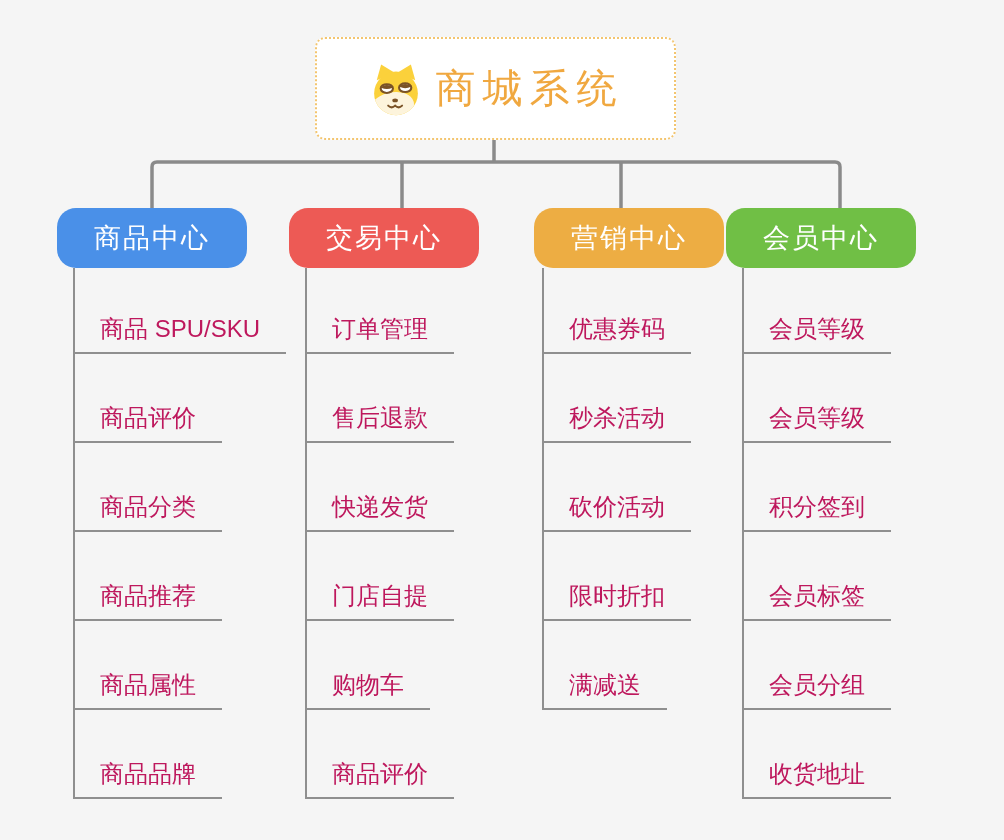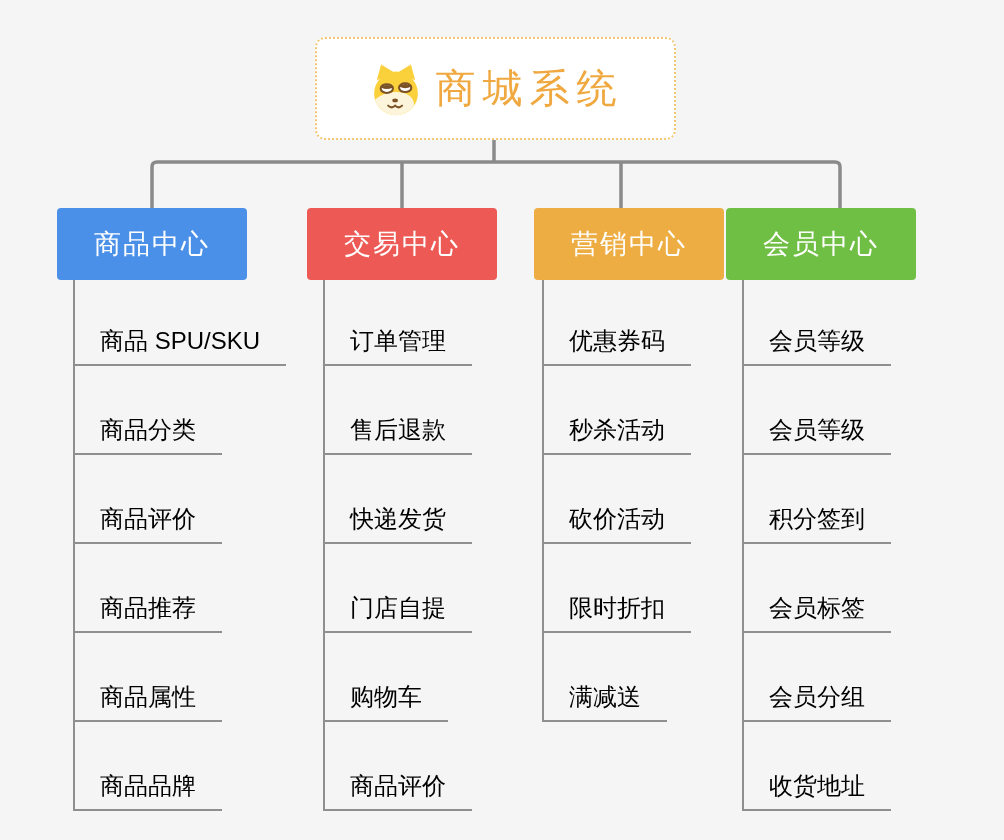--- a/index.html
+++ b/index.html
@@ -47,50 +47,50 @@
   }
   .doge { width: 56px; height: 56px; flex: 0 0 auto; }
   
   .branch {
     position: absolute;
     top: 208px;
     width: 190px;
   }
   .branch-header {
     width: 190px;
-    height: 72px;
-    border-radius: 4px;
+    height: 60px;
+    border-radius: 19px;
     display: flex;
     align-items: center;
     justify-content: center;
     color: #FFFFFF;
     font-size: 27px;
     letter-spacing: 2px;
     white-space: nowrap;
   }
   .leaf-list {
     margin: 0 0 0 16px;
     padding: 0;
     list-style: none;
     border-left: 2px solid #8F8F8F;
     width: max-content;
   }
   .leaf-list li {
     display: block;
     width: max-content;
     line-height: 30px;
     font-size: 24px;
-    color: #000000;
+    color: #be185d;
     padding: 49px 26px 8px 25px;
     border-bottom: 2px solid #8F8F8F;
     white-space: nowrap;
   }
   .leaf-list li:first-child { padding-top: 46px; }
   .branch-1 { left: 57px; }
-  .branch-2 { left: 307px; text-align: center; }
+  .branch-2 { left: 289px; text-align: center; }
   .branch-3 { left: 526px; }
   .branch-4 { left: 726px; }
 </style>
 </head>
 <body>
 
 <div class="canvas">
 
   <svg class="connectors" viewBox="0 0 1004 840">
     <path d="M494 139 V162
@@ -126,22 +126,22 @@
       <ellipse cx="31" cy="45" rx="3.2" ry="2.2" fill="#7A5226"></ellipse>
       <path d="M23 51 Q27 55 31 51 Q35 55 39 51" fill="none" stroke="#7A5226" stroke-width="2.2" stroke-linecap="round"></path>
     </svg>
     <span class="root-title">商城系统</span>
   </div>
 
   <div class="branch branch-1">
     <div class="branch-header" style="background-color: rgb(74, 144, 232);">商品中心</div>
     <ul class="leaf-list">
       <li>商品 SPU/SKU</li>
+      <li>商品评价</li>
       <li>商品分类</li>
-      <li>商品评价</li>
       <li>商品推荐</li>
       <li>商品属性</li>
       <li>商品品牌</li>
     </ul>
   </div>
 
   <div class="branch branch-2">
     <div class="branch-header" style="background-color: rgb(237, 90, 85);">交易中心</div>
     <ul class="leaf-list">
       <li>订单管理</li>

